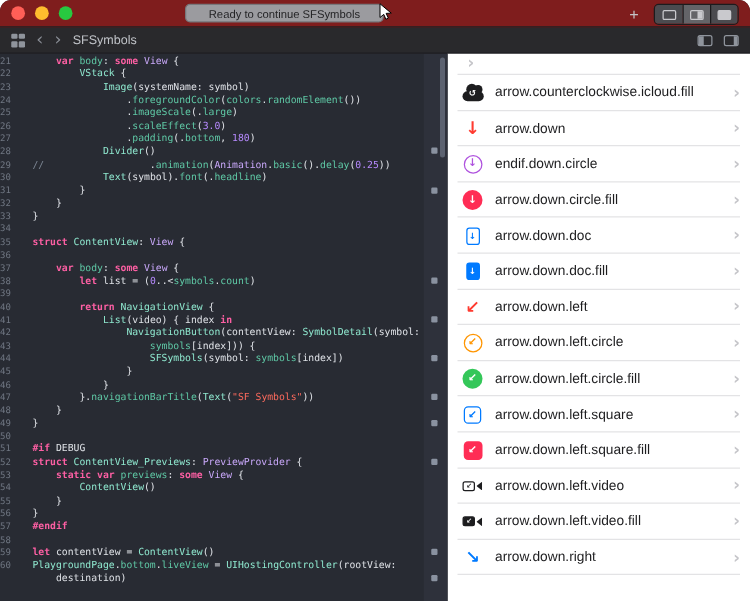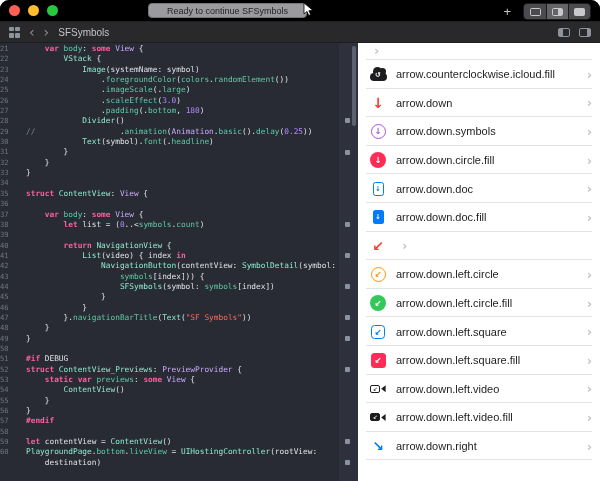--- a/index.html
+++ b/index.html
@@ -3,21 +3,21 @@
 <meta charset="utf-8">
 <style>
   * { box-sizing: border-box; margin: 0; padding: 0; }
   html, body { background: #ffffff; }
   body { font-family: "Liberation Sans", sans-serif; width: 600px; height: 481px; overflow: hidden; }
 
   .window { width: 600px; height: 481px; border-radius: 9px 9px 0 0; overflow: hidden;
             background: #282b33; position: relative; }
 
   
-  .titlebar { height: 22px; background: #000000; border-bottom: 1px solid #202023; position: relative; }
+  .titlebar { height: 22px; background: #7f1d1d; border-bottom: 1px solid #202023; position: relative; }
   .traffic { position: absolute; left: 9px; top: 5px; display: flex; gap: 8px; }
   .tl { width: 11px; height: 11px; border-radius: 50%; display: inline-block; }
   .pill { position: absolute; left: 148px; top: 3px; height: 15px; background: #9b9b9f;
           border: 1px solid #77777b; border-radius: 4px; display: flex; align-items: center;
           padding: 0 18px; }
   .pill span { font-size: 9px; color: #242426; white-space: nowrap; }
   .cursor { position: absolute; left: 303px; top: 2px; z-index: 40; }
   .tb-right { position: absolute; right: 9px; top: 3px; display: flex; align-items: center; gap: 9px; }
   .plus { color: #c3c3c6; font-size: 13px; line-height: 15px; padding: 0 3px; cursor: default; }
   .seg { display: flex; border: 1px solid #1c1c1e; border-radius: 4px; overflow: hidden; }
@@ -352,21 +352,21 @@
             <span class="ic ic-plain" style="color: rgb(255, 59, 48);">↓</span>
             <span class="lbl">arrow.down</span>
             <span class="chev">›</span>
           </div>
           <div class="row">
             <span class="ic" style="color: rgb(175, 82, 222);">
               <span class="shape circle">
                 <span class="g">↓</span>
               </span>
             </span>
-            <span class="lbl">arrow.down.symbols</span>
+            <span class="lbl">endif.down.circle</span>
             <span class="chev">›</span>
           </div>
           <div class="row">
             <span class="ic" style="color: rgb(255, 45, 85);">
               <span class="shape circle-fill fillk">
                 <span class="g">↓</span>
               </span>
             </span>
             <span class="lbl">arrow.down.circle.fill</span>
             <span class="chev">›</span>
@@ -384,20 +384,21 @@
             <span class="ic" style="color: rgb(0, 122, 255);">
               <span class="shape doc-fill fillk">
                 <span class="g">↓</span>
               </span>
             </span>
             <span class="lbl">arrow.down.doc.fill</span>
             <span class="chev">›</span>
           </div>
           <div class="row">
             <span class="ic ic-plain" style="color: rgb(255, 59, 48);">↙</span>
+            <span class="lbl">arrow.down.left</span>
             <span class="chev">›</span>
           </div>
           <div class="row">
             <span class="ic" style="color: rgb(255, 149, 0);">
               <span class="shape circle">
                 <span class="g">↙</span>
               </span>
             </span>
             <span class="lbl">arrow.down.left.circle</span>
             <span class="chev">›</span>

